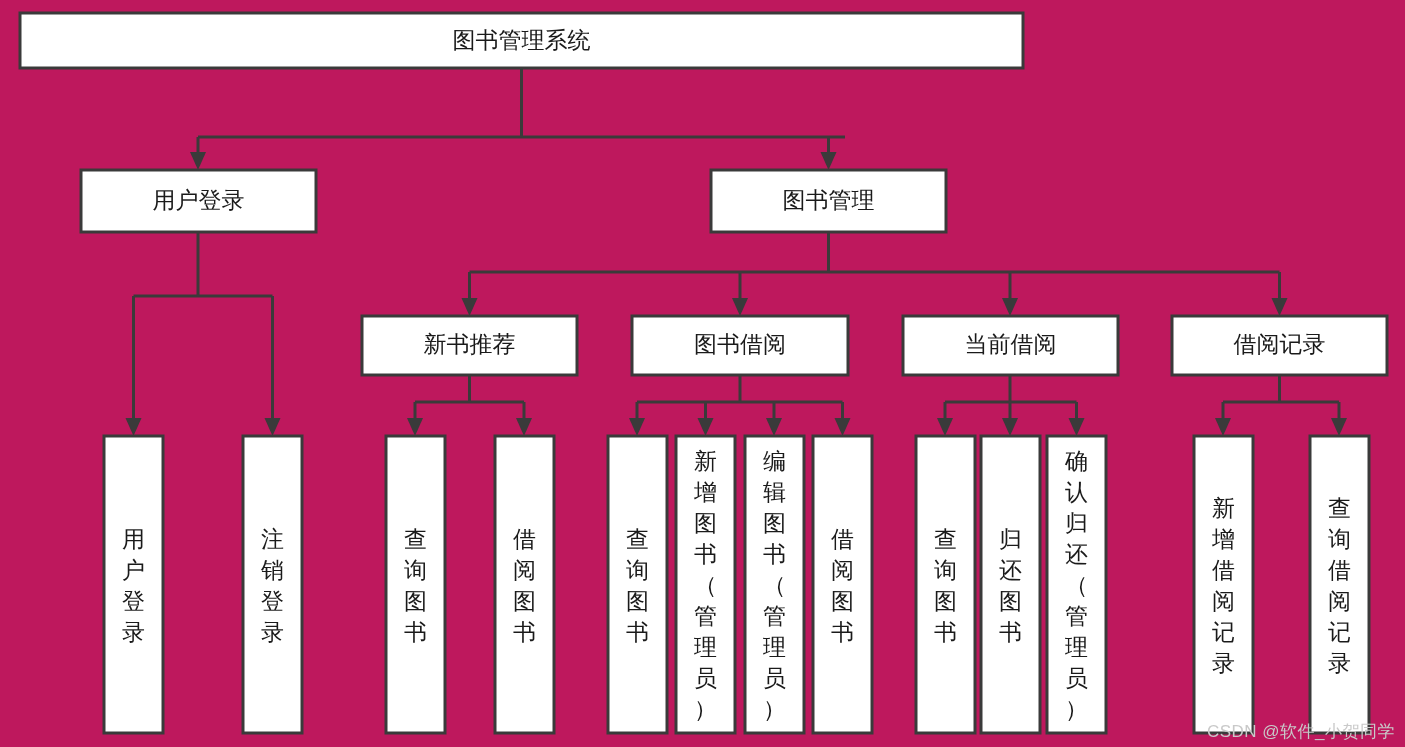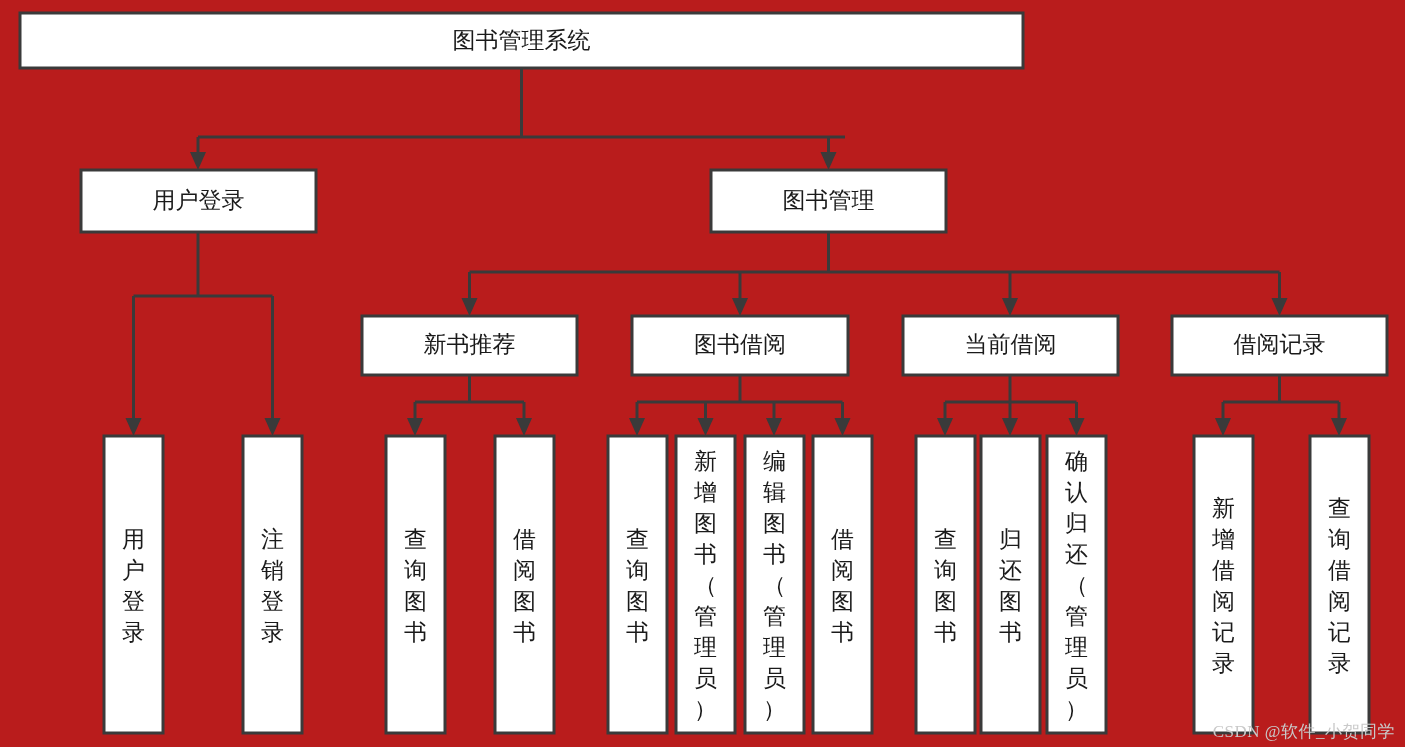--- a/index.html
+++ b/index.html
@@ -10,21 +10,21 @@
   body {
     width: 1405px;
     height: 747px;
     overflow: hidden;
     font-family: "Liberation Sans", "DejaVu Sans", sans-serif;
   }
   #diagram-root {
     position: relative;
     width: 1405px;
     height: 747px;
-    background: #b91c1c;
+    background: #be185d;
   }
   svg#flow {
     position: absolute;
     left: 0;
     top: 0;
     width: 1405px;
     height: 747px;
     display: block;
   }
   .node-rect {
@@ -52,21 +52,21 @@
   .node-label-v {
     font-family: "Liberation Sans", "DejaVu Sans", sans-serif;
     font-size: 23px;
     fill: #1a1a1a;
     text-anchor: middle;
   }
   .watermark {
     position: absolute;
     right: 10px;
     bottom: 4px;
-    font-family: Liberation Serif, serif;
+    font-family: Liberation Sans, sans-serif;
     font-size: 17px;
     color: #c9c9c9;
     white-space: nowrap;
     letter-spacing: 0.5px;
     user-select: none;
   }
 </style>
 </head>
 <body>
 

